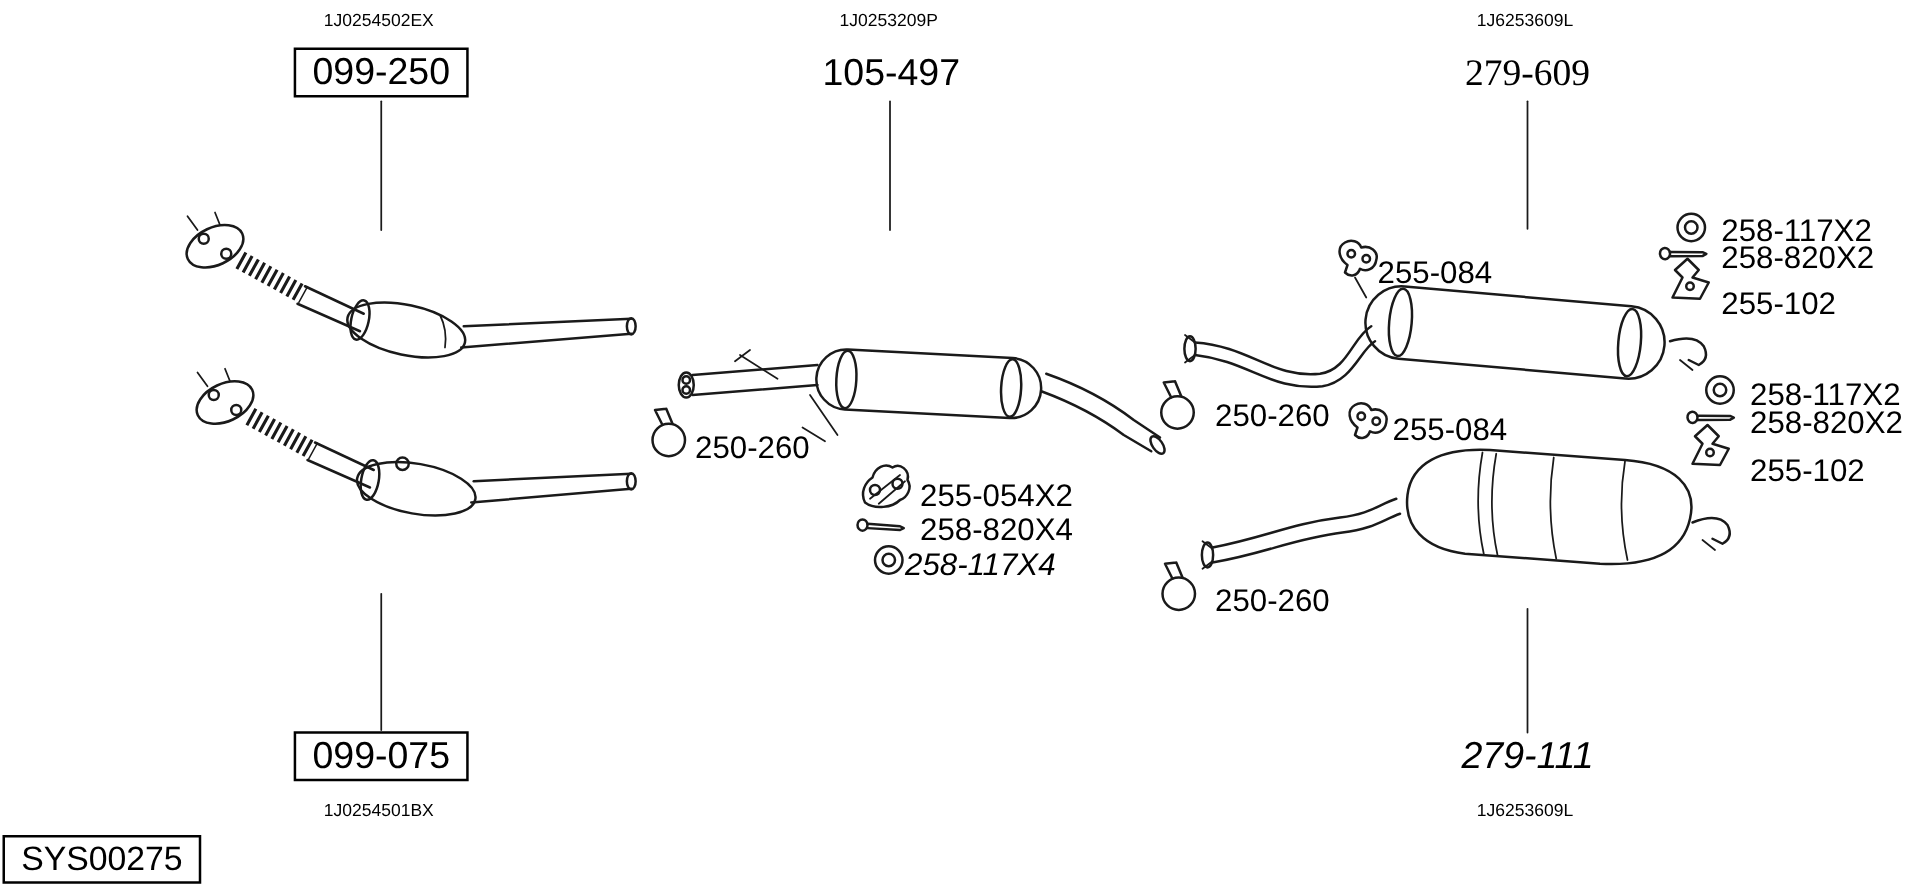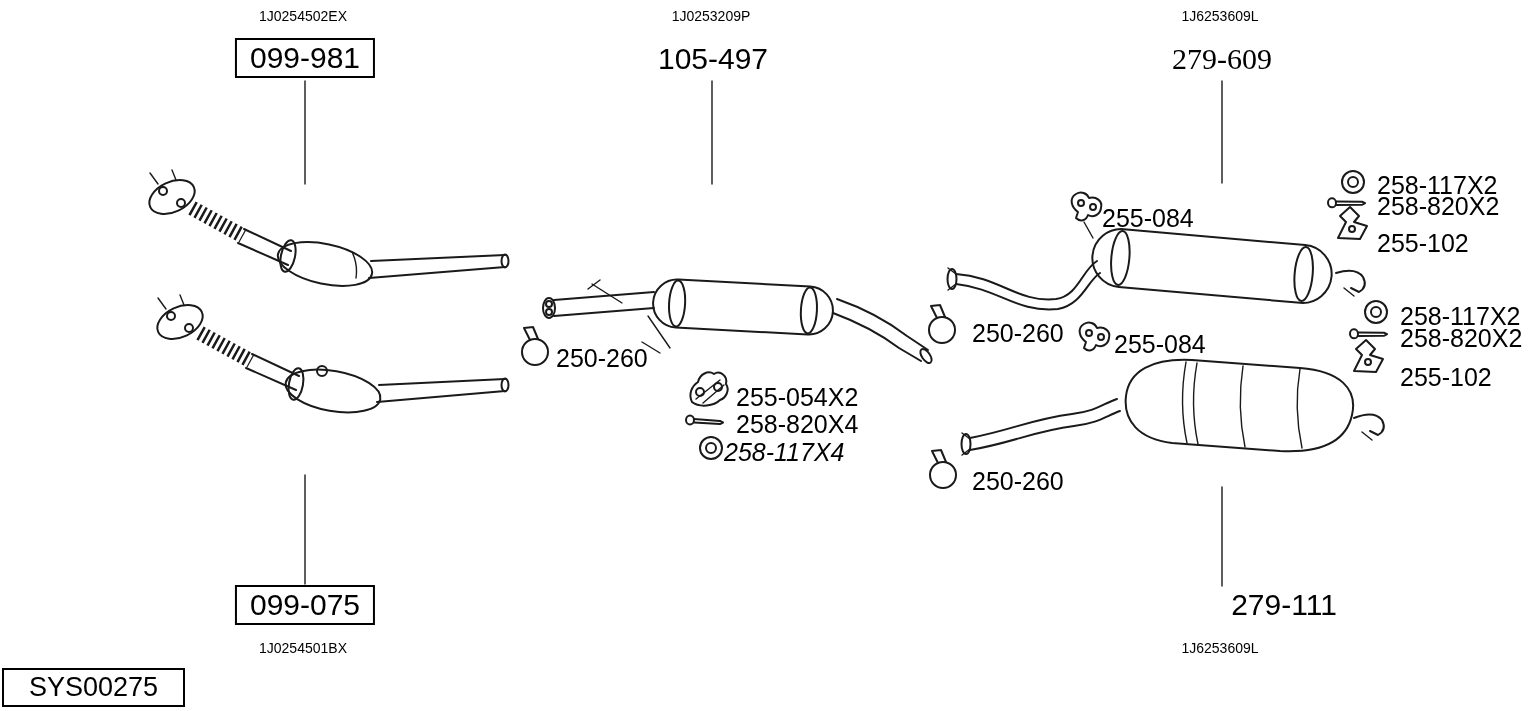--- a/index.html
+++ b/index.html
@@ -9,21 +9,21 @@
   svg.art { position:absolute; left:0; top:0; }
   svg.art * { stroke:#1a1a1a; fill:none; stroke-width:2; stroke-linecap:round; stroke-linejoin:round; }
   svg.art .thin { stroke-width:1.4; }
   svg.art .flex-band { stroke-width:15; stroke-dasharray:2.5 3.2; stroke-linecap:butt; }
   .lbl { position:absolute; white-space:nowrap; }
   .oem { font-size:14px; }
   .ref { font-size:30px; }
   .hw  { font-size:25px; }
   .centered { transform:translateX(-50%); text-align:center; }
   .boxed { border:2px solid #000; padding:1px 13px; background:#fff; }
-  .sysbox { border:2px solid #000; padding:2px 25px; font-size:27px; background:#fff; }
+  .sysbox { border:2px solid #000; padding:2px 13px; font-size:27px; background:#fff; }
 </style>
 </head>
 <body>
 
 <div class="canvas">
 
   <svg class="art" width="1530" height="711" viewBox="0 0 1530 711">
     <defs>
       <g id="clamp">
         <circle cx="0" cy="0" r="13"></circle>
@@ -153,21 +153,21 @@
       <use href="#bolt" transform="translate(1330,203) rotate(-4)"></use>
       <use href="#bolt" transform="translate(1352,334) rotate(-4)"></use>
       <use href="#bolt" transform="translate(688,420)"></use>
       <use href="#bracket102" transform="translate(1336,224)"></use>
       <use href="#bracket102" transform="translate(1352,357)"></use>
       <use href="#gasket054" transform="translate(690,376)"></use>
     </g>
   </svg>
 
   <div class="lbl oem centered" style="left:303px; top:8px;">1J0254502EX</div>
-  <div class="lbl ref centered boxed" style="left:305px; top:38px;">099-981</div>
+  <div class="lbl ref centered boxed" style="left:305px; top:38px;">099-250</div>
 
   <div class="lbl oem centered" style="left:711px; top:8px;">1J0253209P</div>
   <div class="lbl ref centered" style="left:713px; top:42px;">105-497</div>
 
   <div class="lbl oem centered" style="left:1220px; top:8px;">1J6253609L</div>
   <div class="lbl ref centered" style="left:1222px; top:42px;font-family:Liberation Serif, serif;">279-609</div>
 
   <div class="lbl hw" style="left:1377px; top:171px;">258-117X2</div>
   <div class="lbl hw" style="left:1377px; top:192px;">258-820X2</div>
   <div class="lbl hw" style="left:1377px; top:229px;">255-102</div>
@@ -181,18 +181,18 @@
   <div class="lbl hw" style="left:972px; top:319px;">250-260</div>
   <div class="lbl hw" style="left:1114px; top:330px;">255-084</div>
   <div class="lbl hw" style="left:1400px; top:302px;">258-117X2</div>
   <div class="lbl hw" style="left:1400px; top:324px;">258-820X2</div>
   <div class="lbl hw" style="left:1400px; top:363px;">255-102</div>
   <div class="lbl hw" style="left:972px; top:467px;">250-260</div>
 
   <div class="lbl ref centered boxed" style="left:305px; top:585px;">099-075</div>
   <div class="lbl oem centered" style="left:303px; top:640px;">1J0254501BX</div>
 
-  <div class="lbl ref centered" style="left:1284px; top:588px;">279-111</div>
+  <div class="lbl ref centered" style="left:1222px; top:588px;font-style:italic;">279-111</div>
   <div class="lbl oem centered" style="left:1220px; top:640px;">1J6253609L</div>
 
   <div class="lbl sysbox" style="left:2px; top:668px;">SYS00275</div>
 
 </div>
 
 </body></html>

